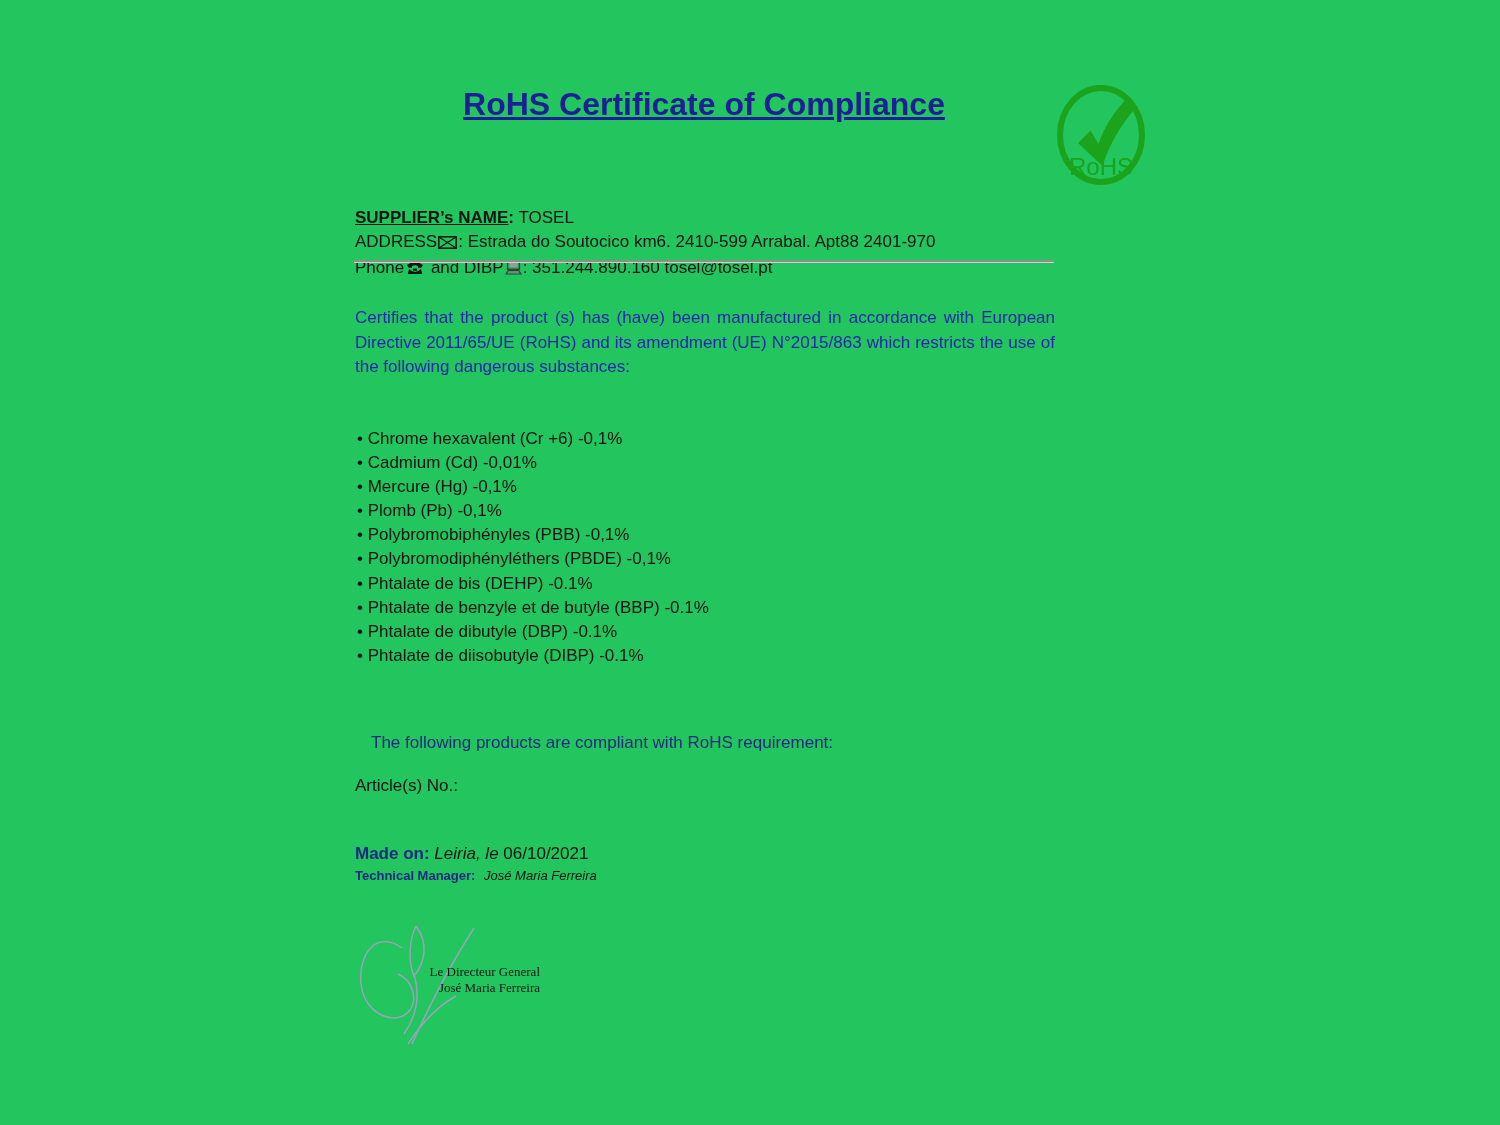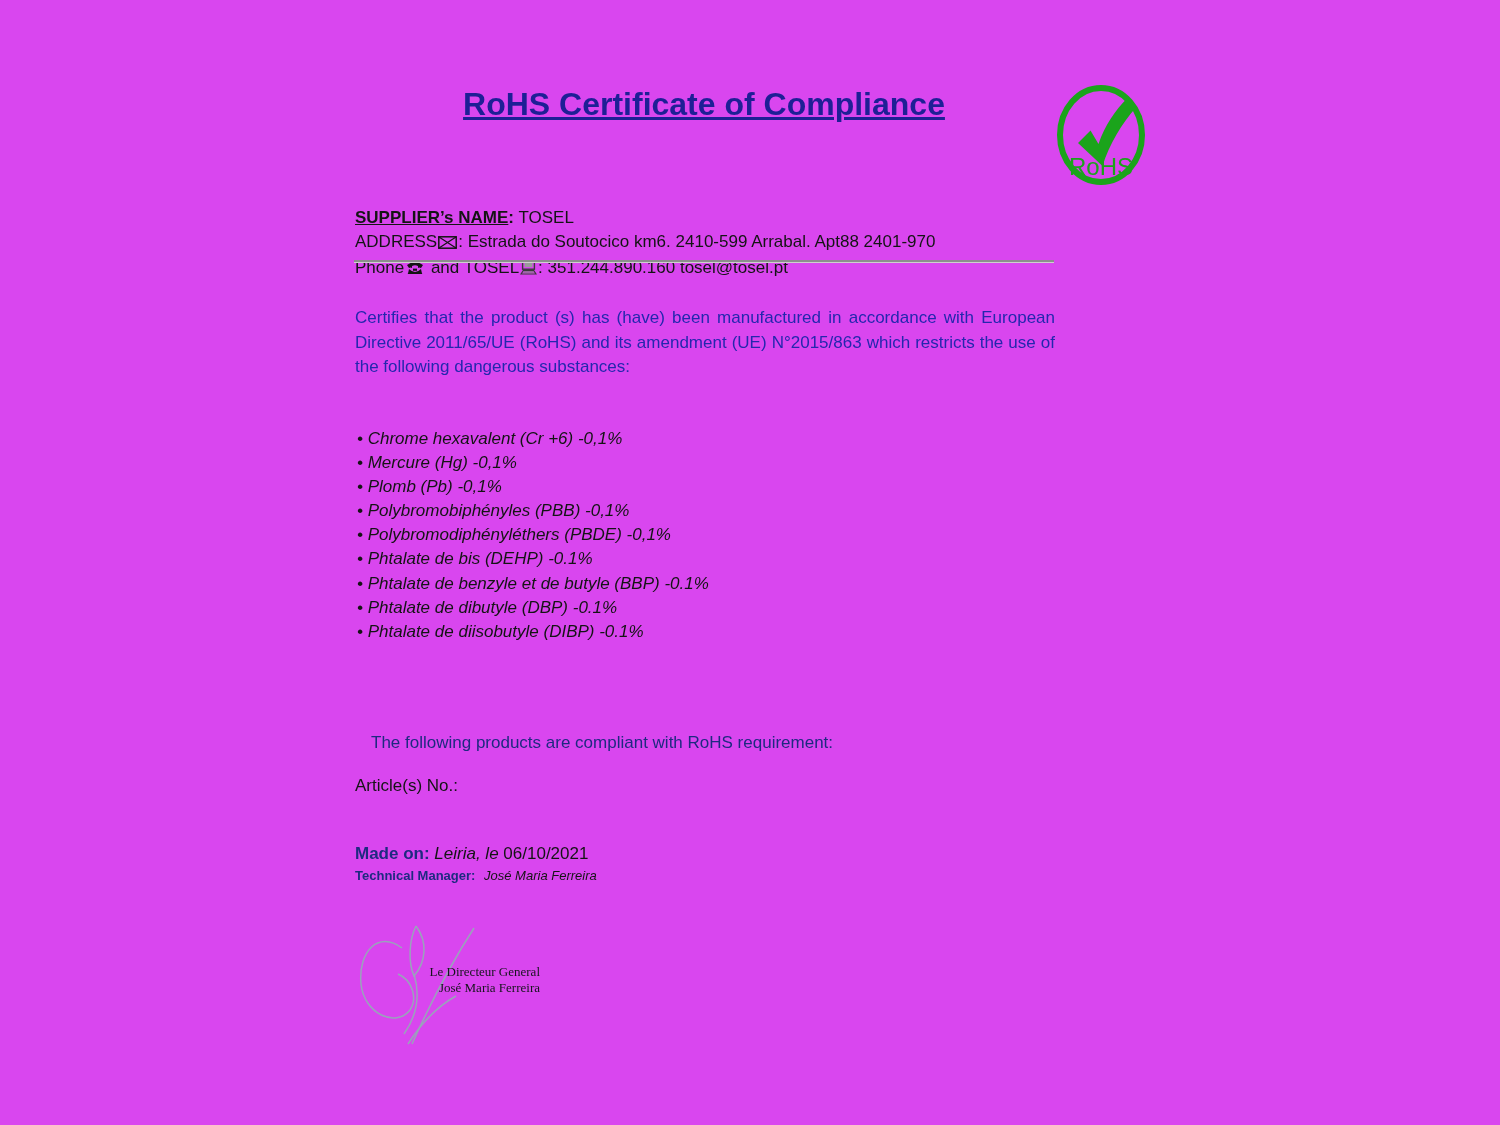--- a/index.html
+++ b/index.html
@@ -1,18 +1,18 @@
 <!DOCTYPE html>
 <html><head>
 <meta charset="utf-8">
 <style>
   * { margin:0; padding:0; box-sizing:border-box; }
   body { background:#ffffff; font-family:"Liberation Sans", sans-serif; }
   .page {
-    position:relative; width:1500px; height:1125px; background:#d946ef;
+    position:relative; width:1500px; height:1125px; background:#22c55e;
     overflow:hidden; color:#1b1b1b;
   }
   .doc-title {
     position:absolute; left:355px; top:86px; width:698px;
     text-align:center; font-size:32px; font-weight:bold;
     color:#1e1f96; text-decoration:underline; text-decoration-thickness:3px;
     letter-spacing:0px;
   }
   .logo { position:absolute; left:1053px; top:82px; width:96px; height:106px; }
   .supplier-block {
@@ -29,21 +29,21 @@
   }
   .cert-paragraph {
     position:absolute; left:355px; top:306px; width:700px;
     font-size:17px; line-height:24.5px; text-align:justify;
     color:#2427ae;
   }
   .substances {
     position:absolute; left:357px; top:427px; width:620px;
     list-style:none; font-size:17px; line-height:24.1px; color:#141414;
   }
-  .substances li { padding-left:16px; text-indent:-16px;font-style:italic; }
+  .substances li { padding-left:16px; text-indent:-16px; }
   .substances li::before { content:"\2022\00a0"; }
   .compliance-line {
     position:absolute; left:355px; top:733px; width:700px;
     font-size:17px; color:#1e2a80;margin-left:16px;
   }
   .articles-line {
     position:absolute; left:355px; top:776px; width:700px;
     font-size:17px; color:#141414;
   }
   .made-on-line {
@@ -88,35 +88,36 @@
       <span>ADDRESS</span><span class="inline-icon"><svg width="19" height="13" viewBox="0 0 19 13">
             <rect x="0.8" y="0.8" width="17.4" height="11.4" fill="none" stroke="#141414" stroke-width="1.5"></rect>
             <path d="M1 1 L18 12 M18 1 L1 12" stroke="#141414" stroke-width="1.2" fill="none"></path>
           </svg></span><span>: Estrada do Soutocico km6. 2410-599 Arrabal. Apt88 2401-970</span>
     </div>
     <div class="supplier-line">
       <span>Phone</span><span class="inline-icon"><svg width="20" height="15" viewBox="0 0 20 15">
             <path d="M2 5 Q10 -1 18 5 L16 8 Q14 7 13 8 L13 6 Q10 4.6 7 6 L7 8 Q5.6 7 4 8 Z" fill="#141414"></path>
             <path d="M4 9 Q3 14 2.6 14 L17.4 14 Q17 14 16 9 Q13 12 10 12 Q7 12 4 9 Z" fill="#141414"></path>
             <rect x="8" y="8.6" width="4" height="2.2" fill="#141414"></rect>
-          </svg></span><span> and TOSEL</span><span class="inline-icon"><svg width="17" height="15" viewBox="0 0 17 15">
+          </svg></span><span> and DIBP</span><span class="inline-icon"><svg width="17" height="15" viewBox="0 0 17 15">
             <rect x="2.6" y="0.8" width="11.8" height="8.4" fill="none" stroke="#3a3a3a" stroke-width="1.4"></rect>
             <rect x="4.6" y="2.7" width="7.8" height="4.4" fill="#9a9a9a"></rect>
             <path d="M1 14 L3.4 10.4 L13.6 10.4 L16 14 Z" fill="none" stroke="#3a3a3a" stroke-width="1.2"></path>
             <path d="M3.8 11.6 L13.2 11.6 M3.4 12.8 L13.8 12.8" stroke="#7a7a7a" stroke-width="0.8"></path>
           </svg></span><span>: 351.244.890.160 tosel@tosel.pt</span>
     </div>
   </div>
 
   <div class="rule"></div>
 
   <div class="cert-paragraph">Certifies that the product (s) has (have) been manufactured in accordance with European Directive 2011/65/UE (RoHS) and its amendment (UE) N°2015/863 which restricts the use of the following dangerous substances:</div>
 
   <ul class="substances">
       <li>Chrome hexavalent (Cr +6) -0,1%</li>
+      <li>Cadmium (Cd) -0,01%</li>
       <li>Mercure (Hg) -0,1%</li>
       <li>Plomb (Pb) -0,1%</li>
       <li>Polybromobiphényles (PBB) -0,1%</li>
       <li>Polybromodiphényléthers (PBDE) -0,1%</li>
       <li>Phtalate de bis (DEHP) -0.1%</li>
       <li>Phtalate de benzyle et de butyle (BBP) -0.1%</li>
       <li>Phtalate de dibutyle (DBP) -0.1%</li>
       <li>Phtalate de diisobutyle (DIBP) -0.1%</li>
     </ul>
 

